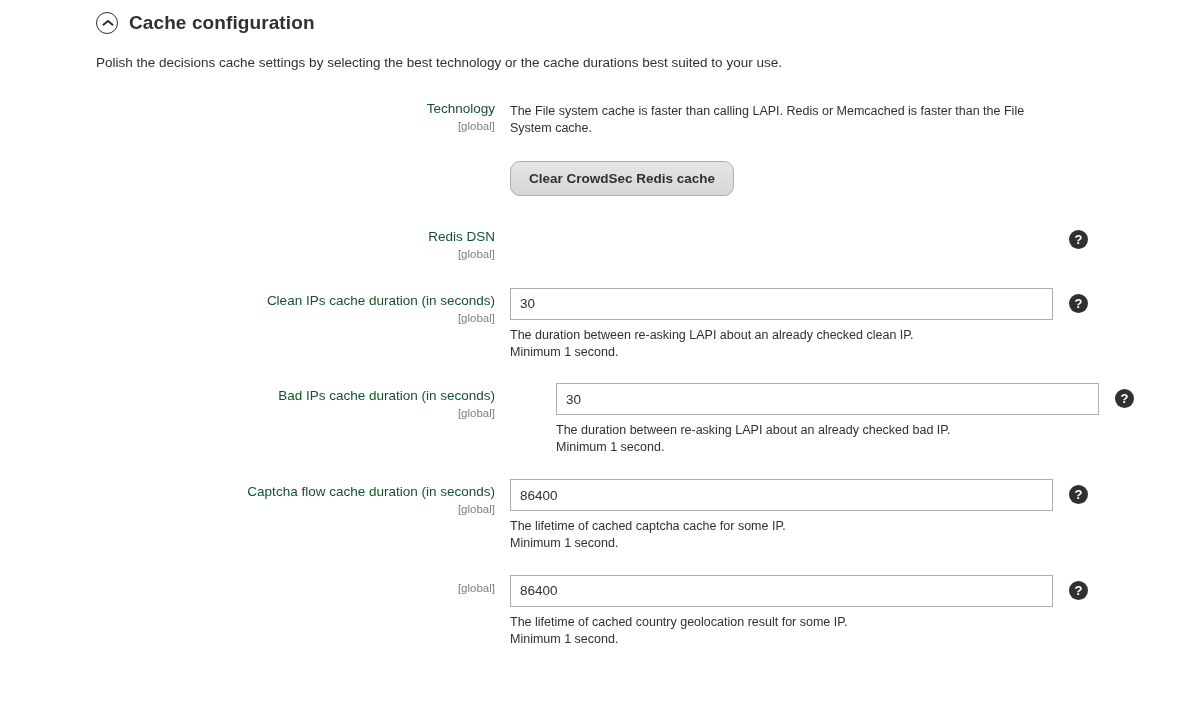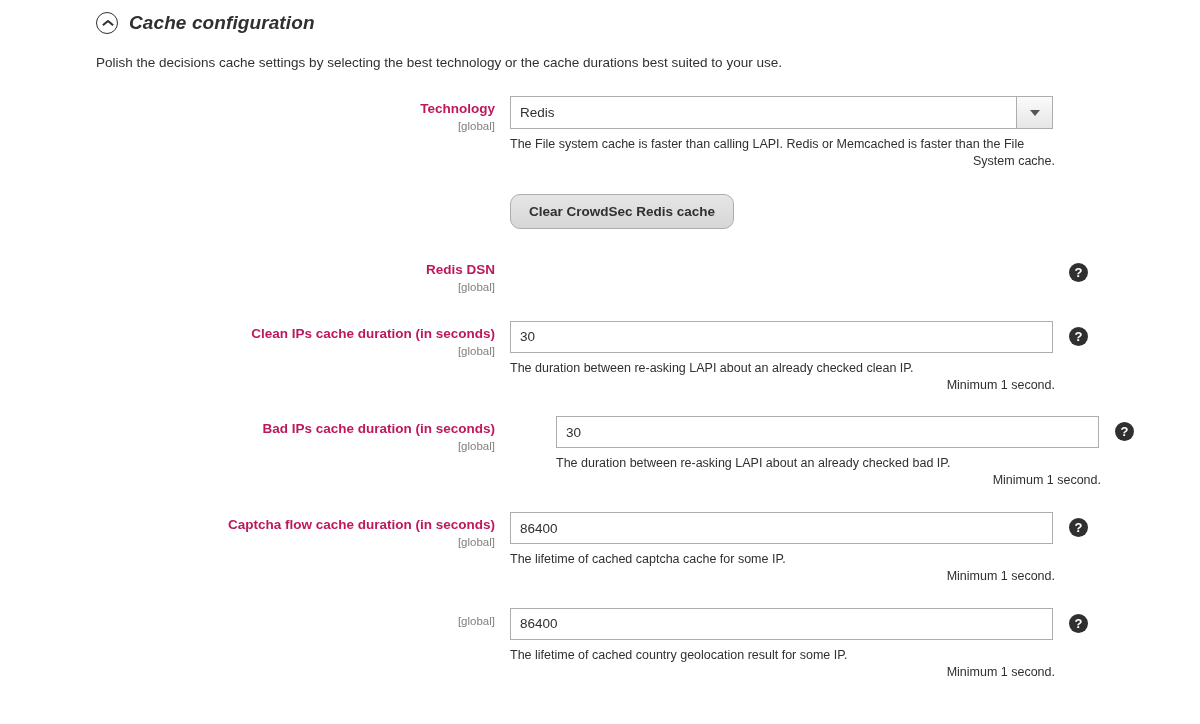--- a/index.html
+++ b/index.html
@@ -54,21 +54,20 @@
     width: 7px;
     height: 1.8px;
     background: #303030;
     transform: rotate(40deg);
   }
   .section-title {
     font-size: 19px;
     font-weight: bold;
     color: #303030;
     letter-spacing: 0.1px;
-    font-style: italic;
   }
 
   .section-desc {
     padding: 0 0 0 96px;
     margin-top: 21px;
     font-size: 13.5px;
     color: #303030;
   }
 
   
@@ -82,22 +81,22 @@
   }
   .label-col {
     width: 510px;
     text-align: right;
     padding-right: 15px;
     padding-top: 5px;
     flex: 0 0 auto;
   }
   .label-main {
     font-size: 13.5px;
-    font-weight: bold;
-    color: #be185d;
+    font-weight: normal;
+    color: #14532d;
     line-height: 1.25;
   }
   .label-scope {
     font-size: 11.5px;
     color: #808080;
     margin-top: 2px;
   }
   .field-col {
     flex: 1 1 auto;
     position: relative;
@@ -148,21 +147,21 @@
     border-top: 6px solid #555;
   }
 
   .hint {
     font-size: 12.5px;
     color: #303030;
     margin-top: 7px;
     line-height: 1.35;
     max-width: 545px;
   }
-  .hint .second { display: block; text-align: right; }
+  .hint .second { display: block; }
 
   .help-icon {
     position: absolute;
     width: 19px;
     height: 19px;
     border-radius: 50%;
     background: #303030;
     color: #ffffff;
     font-size: 13px;
     font-weight: bold;
@@ -198,24 +197,20 @@
   <div class="section-desc">Polish the decisions cache settings by selecting the best technology or the cache durations best suited to your use.</div>
 
   <div class="form">
 
     <div class="row" style="margin-top:0;">
       <div class="label-col">
         <div class="label-main">Technology</div>
         <div class="label-scope">[global]</div>
       </div>
       <div class="field-col">
-        <div class="select-wrap">
-          <input class="input" readonly="" value="Redis" style="">
-          <span class="select-arrow"></span>
-        </div>
         <div class="hint">
           <span>The File system cache is faster than calling LAPI. Redis or Memcached is faster than the File</span>
           <span class="second">System cache.</span>
         </div>
         <div style="margin-top:24px;">
           <button class="btn">Clear CrowdSec Redis cache</button>
         </div>
       </div>
     </div>
 

